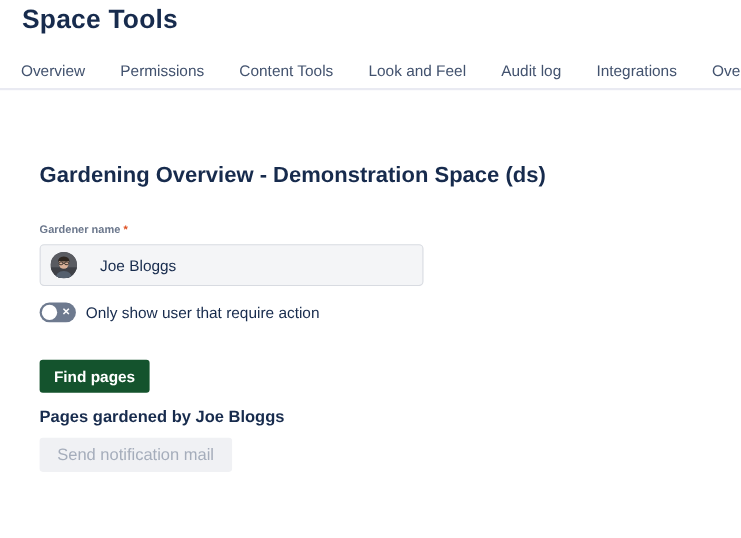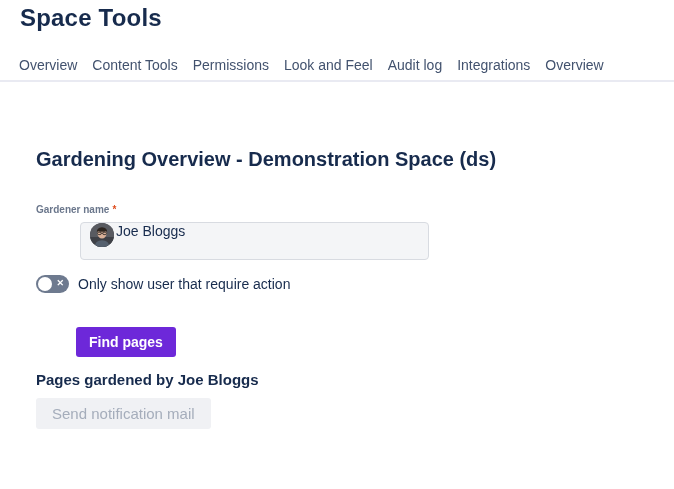--- a/index.html
+++ b/index.html
@@ -12,21 +12,21 @@
 
   
   .app-header { padding: 4px 0 0 20px; }
   .app-title {
     font-size: 24px; font-weight: 700; color: #172B4D; line-height: 28px;
     letter-spacing: 0.2px;
   }
 
   
   .tab-bar {
-    display: flex; gap: 15px; padding: 0 0 0 19px; margin-top: 24px;
+    display: flex; gap: 32px; padding: 0 0 0 19px; margin-top: 24px;
     list-style: none;
   }
   .tab {
     font-size: 14px; color: #42526E; line-height: 16px;
     cursor: pointer; text-decoration: none; white-space: nowrap;
   }
   .tab-divider {
     margin-top: 6px; height: 2px; background: #e9eaf2; width: 100%;
   }
 
@@ -35,23 +35,22 @@
   .page-title { font-size: 20px; font-weight: 700; color: #172B4D; line-height: 22px; }
   .section-title { font-size: 16px; font-weight: 700; color: #172B4D; margin-top: 34px; }
 
   
   .field-label-row { margin-top: 34px; font-size: 10px; font-weight: 700; color: #6B778C; }
   .required-marker { color: #DE4E1F; margin-left: 3px; font-weight: 700; }
 
   .user-picker {
     margin-top: 7px; width: 349px; height: 38px;
     background: #f4f5f7; border: 1px solid #d8dbe1; border-radius: 4px;
-    display: flex; align-items: flex-start; padding-left: 9px; gap: 2px;
+    display: flex; align-items: center; padding-left: 9px; gap: 21px;
     cursor: text;
-    margin-left: 44px;
   }
   .avatar {
     width: 24px; height: 24px; border-radius: 50%; overflow: hidden;
     flex: 0 0 24px; background: #54555c;
   }
   .avatar svg { display: block; }
   .user-name { font-size: 14px; color: #172B4D; }
 
   
   .toggle-row { margin-top: 15px; display: flex; align-items: center; gap: 9px; }
@@ -65,47 +64,46 @@
   }
   .toggle-cross {
     position: absolute; right: 5px; top: 50%; transform: translateY(-52%);
     font-size: 9px; line-height: 1; color: #ffffff; font-weight: 700;
   }
   .toggle-label { font-size: 14px; color: #172B4D; }
 
   
   .btn-primary {
     margin-top: 34px; display: inline-block;
-    background: #6d28d9; color: #ffffff; border: none; border-radius: 3px;
+    background: #14532d; color: #ffffff; border: none; border-radius: 3px;
     font-family: "Liberation Sans", sans-serif;
     font-size: 14px; font-weight: 600; padding: 8px 13px; line-height: 14px;
     cursor: pointer;
-    margin-left: 40px;
   }
   .results-title { margin-top: 14px; font-size: 15px; font-weight: 700; color: #172B4D; }
   .btn-disabled {
     margin-top: 10px; display: inline-block;
     background: #f0f1f4; color: #a5adbb; border: none; border-radius: 3px;
     font-family: "Liberation Sans", sans-serif;
     font-size: 15px; font-weight: 500; padding: 8px 16px; line-height: 15px;
     cursor: not-allowed;
   }
 </style>
 </head>
 <body>
 
 <header class="app-header">
   <h1 class="app-title">Space Tools</h1>
 </header>
 
 <nav>
   <ul class="tab-bar">
     <li><a class="tab">Overview</a></li>
+    <li><a class="tab">Permissions</a></li>
     <li><a class="tab">Content Tools</a></li>
-    <li><a class="tab">Permissions</a></li>
     <li><a class="tab">Look and Feel</a></li>
     <li><a class="tab">Audit log</a></li>
     <li><a class="tab">Integrations</a></li>
     <li><a class="tab">Overview</a></li>
   </ul>
   <div class="tab-divider"></div>
 </nav>
 
 <main class="main">
 

